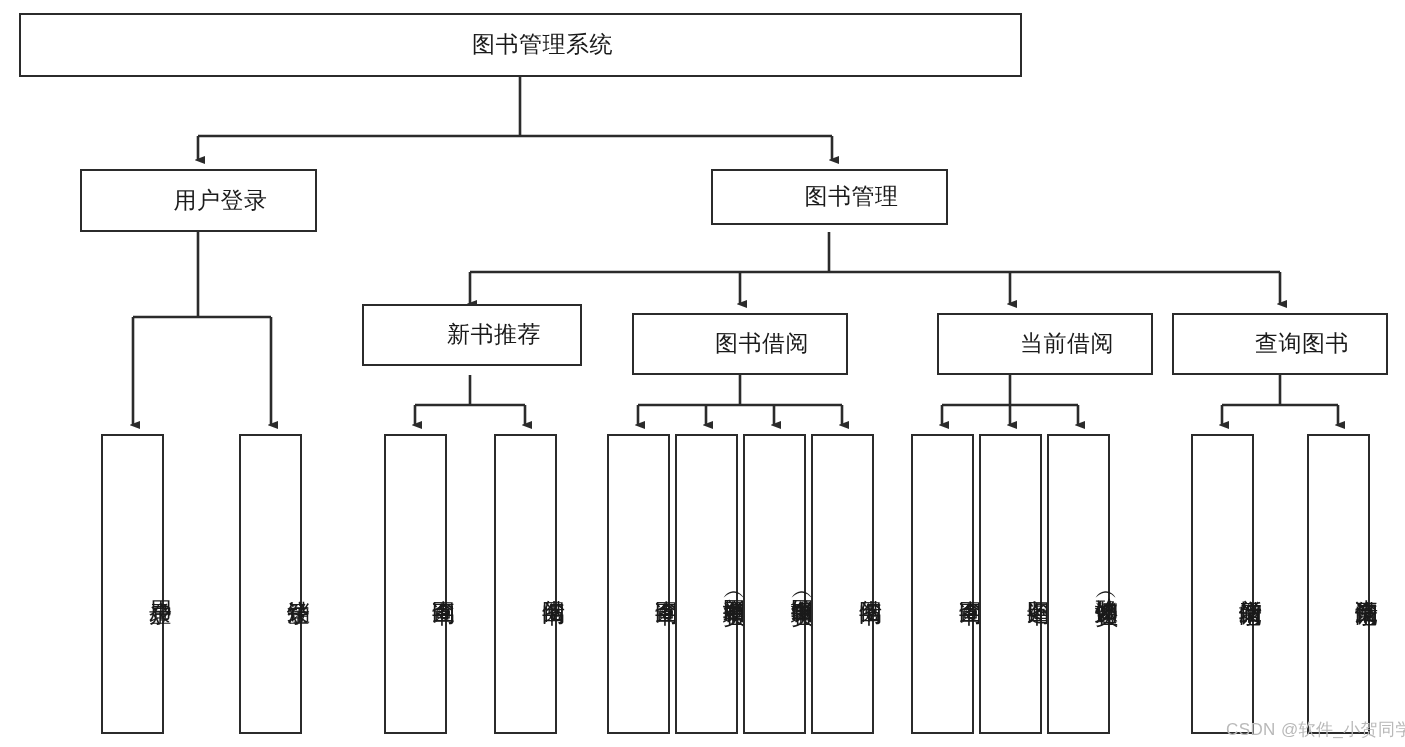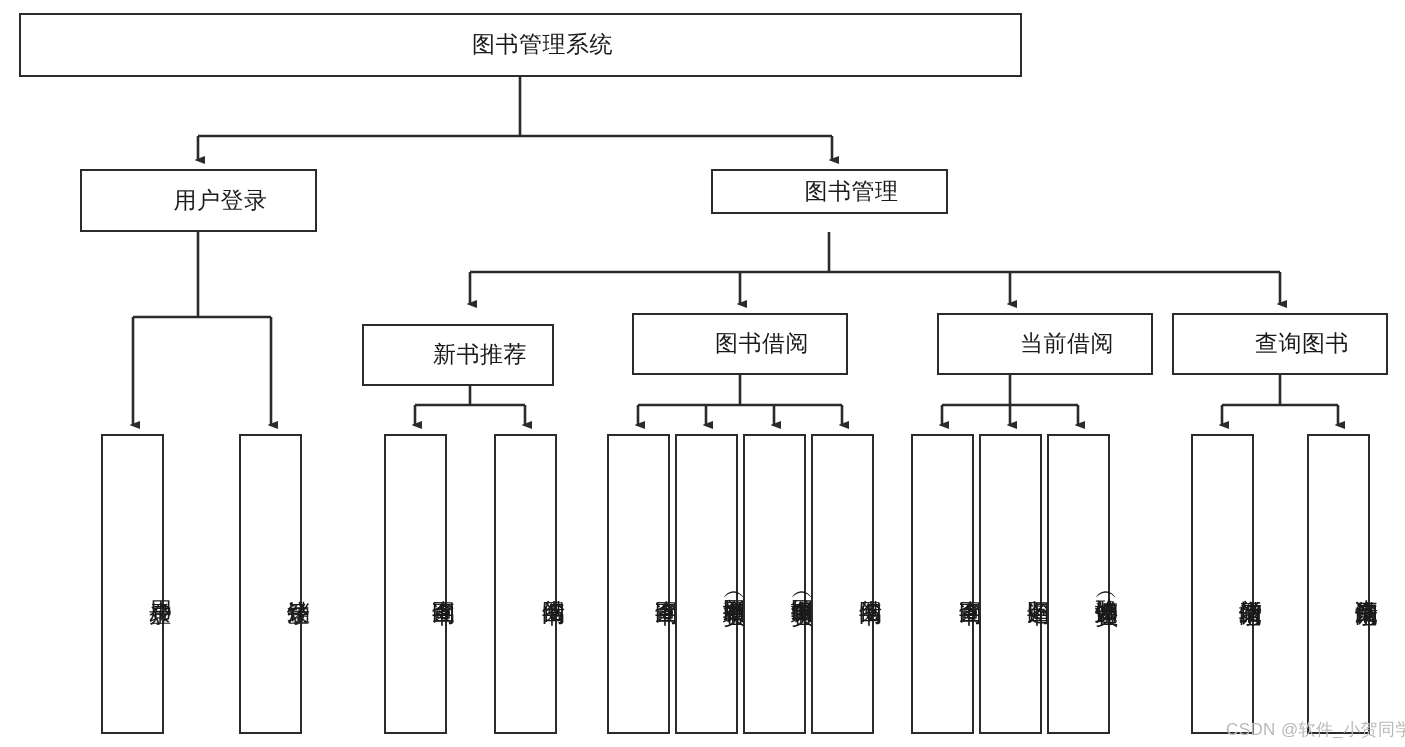--- a/index.html
+++ b/index.html
@@ -129,25 +129,25 @@
     </g>
   </svg>
 
   <div class="node h root" style="left:19px; top:13px; width:1003px; height:64px;">
     <span class="label">图书管理系统</span>
   </div>
 
   <div class="node h" style="left:80px; top:169px; width:237px; height:63px;">
     <span class="label">用户登录</span>
   </div>
-  <div class="node h" style="left:711px; top:169px; width:237px; height:45px;font-family:Liberation Serif, serif;">
+  <div class="node h" style="left:711px; top:169px; width:237px; height:56px;font-family:Liberation Serif, serif;">
     <span class="label">图书管理</span>
   </div>
 
-  <div class="node h" style="left:362px; top:324px; width:192px; height:62px;">
+  <div class="node h" style="left:362px; top:304px; width:220px; height:62px;">
     <span class="label">新书推荐</span>
   </div>
   <div class="node h" style="left:632px; top:313px; width:216px; height:62px;">
     <span class="label">图书借阅</span>
   </div>
   <div class="node h" style="left:937px; top:313px; width:216px; height:62px;">
     <span class="label">当前借阅</span>
   </div>
   <div class="node h" style="left:1172px; top:313px; width:216px; height:62px;">
     <span class="label">查询图书</span>

